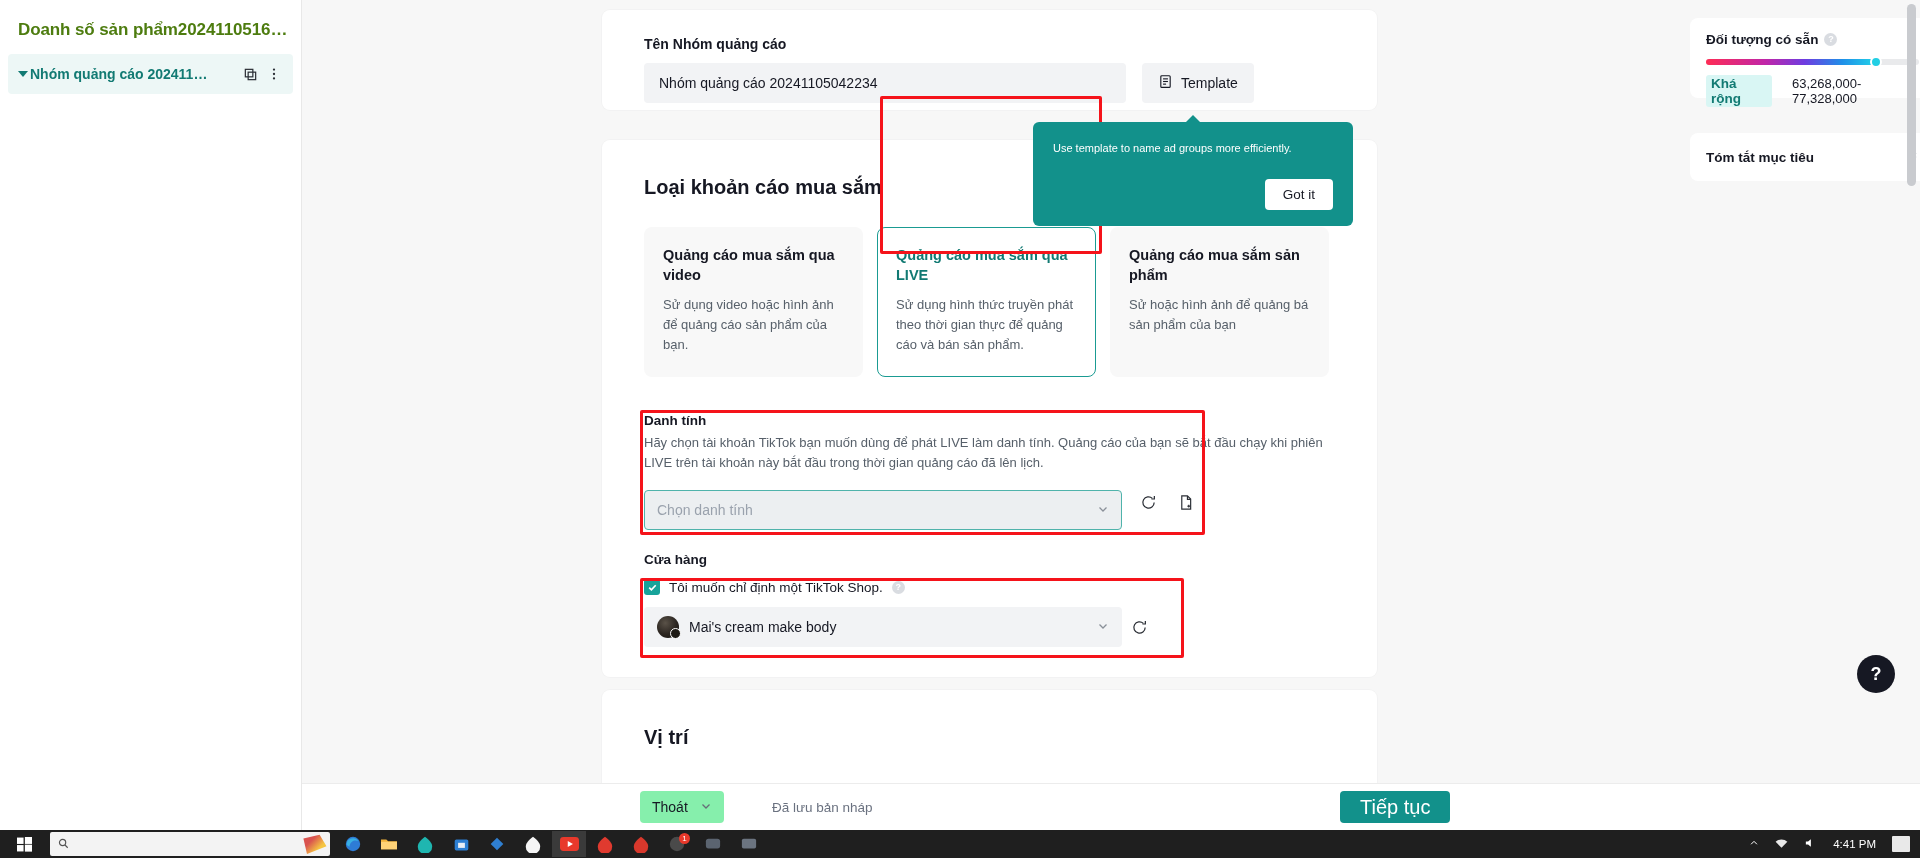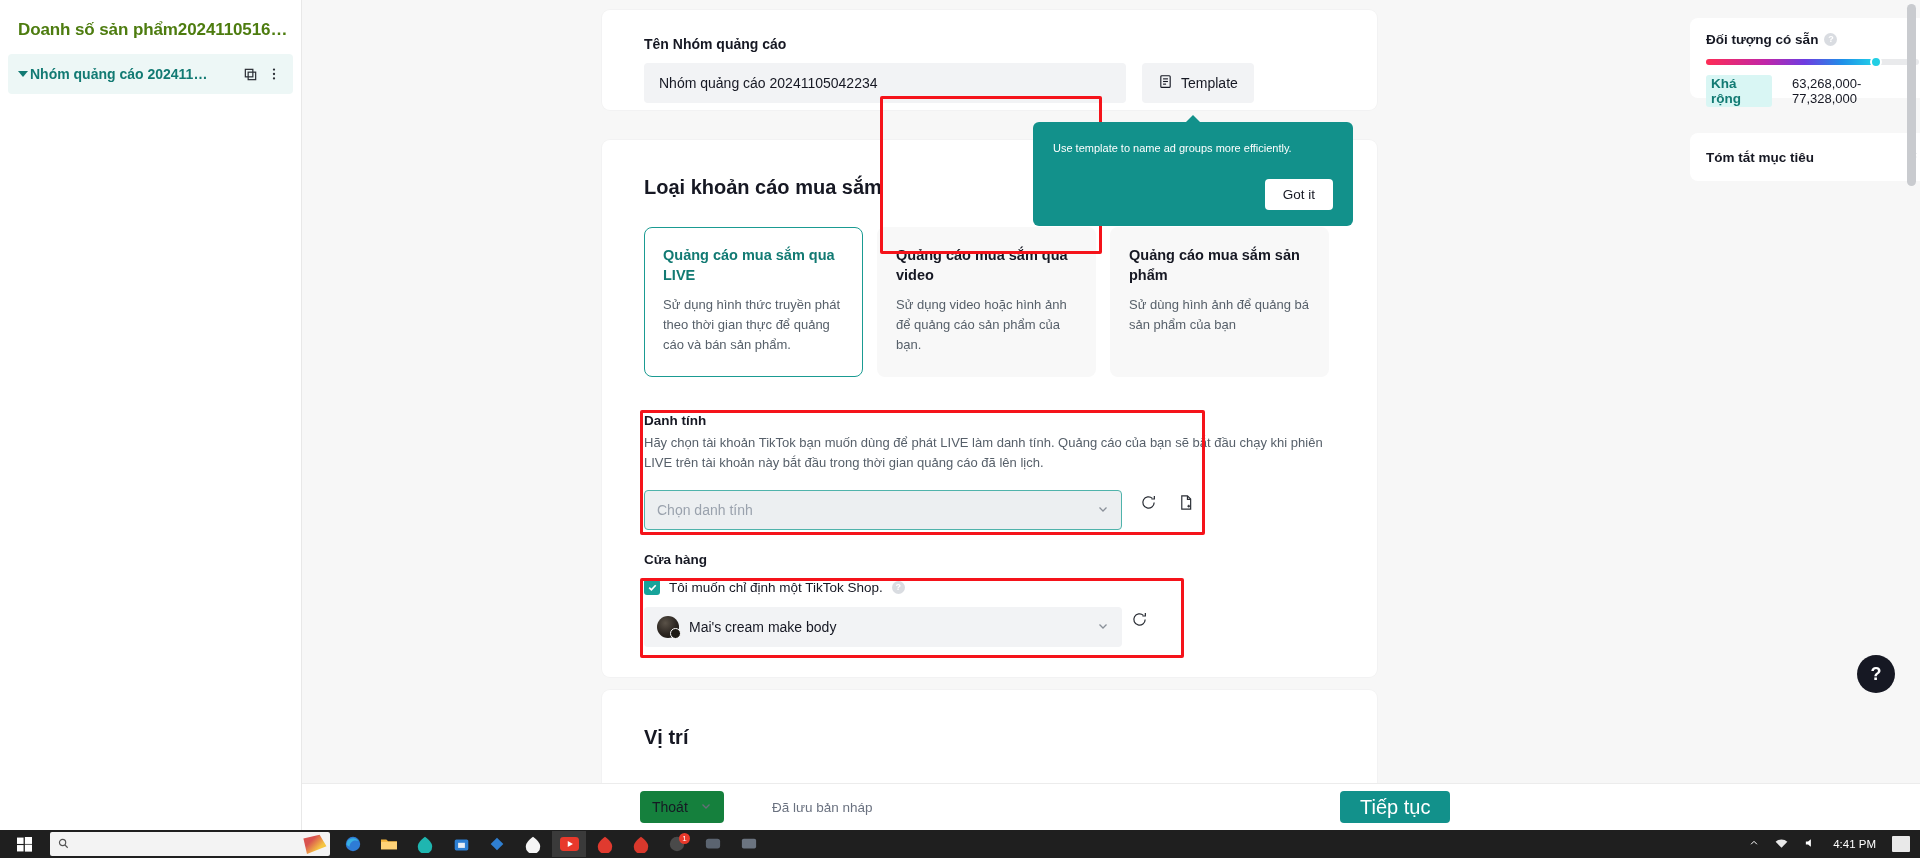--- a/index.html
+++ b/index.html
@@ -140,21 +140,21 @@
   .gauge-num { font-size: 13px; color: #161823; }
   .chev-dbl { margin-left: auto; color: #8a9099; font-size: 13px; }
 
   
   .bottombar {
     position: absolute; left: 302px; right: 0; top: 783px; height: 47px;
     background: #ffffff; border-top: 1px solid #ececec; display: flex;
     align-items: center; padding: 0 0 0 0;
   }
   .exit-btn {
-    position: absolute; left: 338px; height: 32px; background: #15803d;
+    position: absolute; left: 338px; height: 32px; background: #86efac;
     border-radius: 4px; display: flex; align-items: center; gap: 12px;
     padding: 0 12px; font-size: 14px; color: #161823; cursor: pointer;
   }
   .draft-text { position: absolute; left: 470px; font-size: 13.5px; color: #6b7280; }
   .continue-btn {
     position: absolute; left: 1038px; height: 32px; background: #12918b; color: #fff;
     border: none; border-radius: 4px; padding: 0 20px; font-size: 20px;
     cursor: pointer; font-family: inherit;
   }
 
@@ -237,31 +237,31 @@
           </div>
         </div>
       </div>
     </div>
 
     <div class="card" id="card-type">
       <div style="padding:36px 42px 0 42px;">
         <div class="section-title">Loại khoản cáo mua sắm</div>
 
         <div class="types" style="margin-top:28px;">
+          <div class="type-card">
+            <div class="type-title">Quảng cáo mua sắm qua video</div>
+            <div class="type-desc">Sử dụng video hoặc hình ảnh để quảng cáo sản phẩm của bạn.</div>
+          </div>
           <div class="type-card selected">
             <div class="type-title">Quảng cáo mua sắm qua LIVE</div>
             <div class="type-desc">Sử dụng hình thức truyền phát theo thời gian thực để quảng cáo và bán sản phẩm.</div>
           </div>
           <div class="type-card">
-            <div class="type-title">Quảng cáo mua sắm qua video</div>
-            <div class="type-desc">Sử dụng video hoặc hình ảnh để quảng cáo sản phẩm của bạn.</div>
-          </div>
-          <div class="type-card">
             <div class="type-title">Quảng cáo mua sắm sản phẩm</div>
-            <div class="type-desc">Sử dùng hình ảnh để quảng bá sản phẩm của bạn</div>
+            <div class="type-desc">Sử hoặc hình ảnh để quảng bá sản phẩm của bạn</div>
           </div>
         </div>
 
         <div style="margin-top:36px; width:682px;">
           <div class="sub-label">Danh tính</div>
           <div class="sub-desc">Hãy chọn tài khoản TikTok bạn muốn dùng để phát LIVE làm danh tính. Quảng cáo của bạn sẽ bắt đầu chạy khi phiên LIVE trên tài khoản này bắt đầu trong thời gian quảng cáo đã lên lịch.</div>
           <div style="display:flex; align-items:flex-start; gap:14px; margin-top:16px;">
             <div class="select-box select-disabled" style="width:478px;">
               <span>Chọn danh tính</span>
               <span class="chev">
@@ -293,21 +293,21 @@
           <div style="display:flex; align-items:center; gap:9px; margin-top:12px;">
             <span class="checkbox">
               <svg width="11" height="11" viewBox="0 0 12 12" fill="none" stroke="#ffffff" stroke-width="1.8">
                 <path d="M2.4 6.2 L4.8 8.6 L9.5 3.6"></path>
               </svg>
             </span>
             <span style="font-size:13.5px;color:#161823;">Tôi muốn chỉ định một TikTok Shop.</span>
             <span class="info-dot">?</span>
           </div>
 
-          <div style="display:flex; gap:5px; margin-top:12px;">
+          <div style="display:flex; align-items:center; gap:5px; margin-top:12px;">
             <div class="select-box select-filled" style="width:478px; gap:10px;">
               <span class="avatar"></span>
               <span>Mai's cream make body</span>
               <span class="chev">
                 <svg width="12" height="12" viewBox="0 0 12 12" fill="none" stroke="#8a9099" stroke-width="1.3">
                   <path d="M2.5 4.5 L6 8 L9.5 4.5"></path>
                 </svg>
               </span>
             </div>
             <span class="round-icon">

